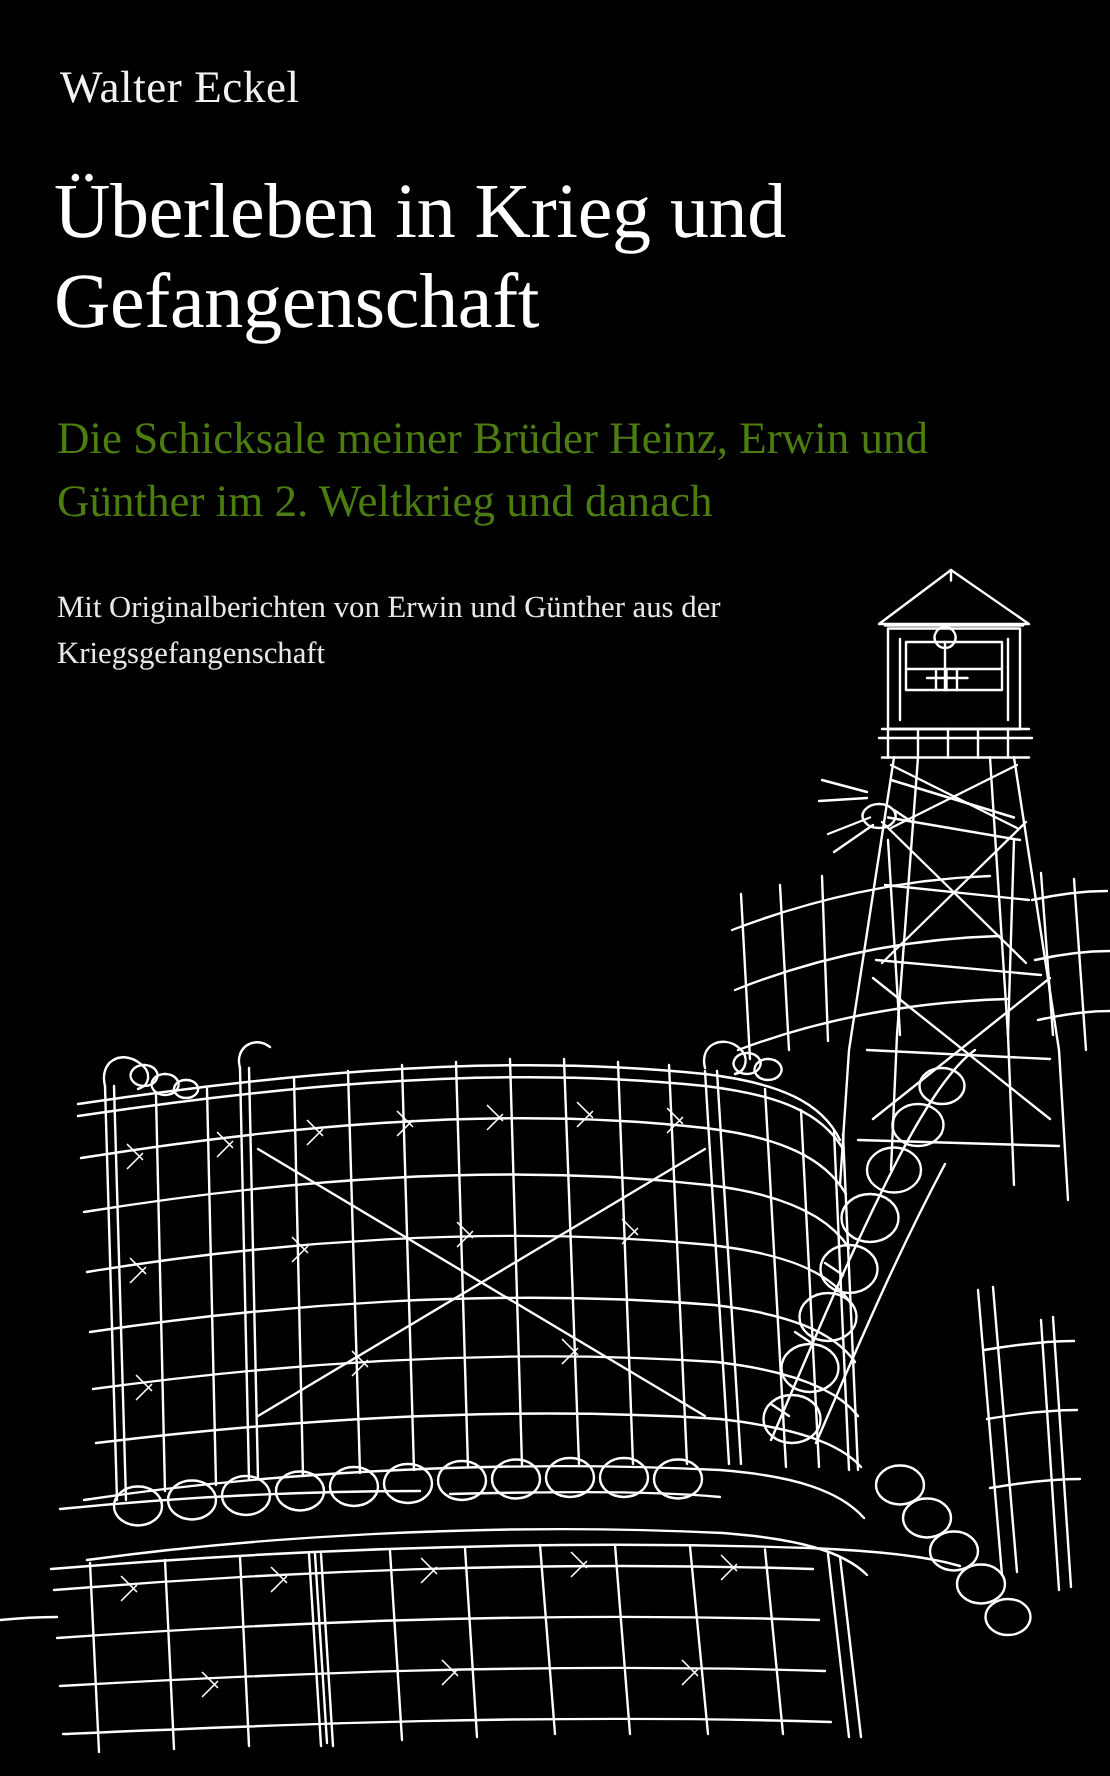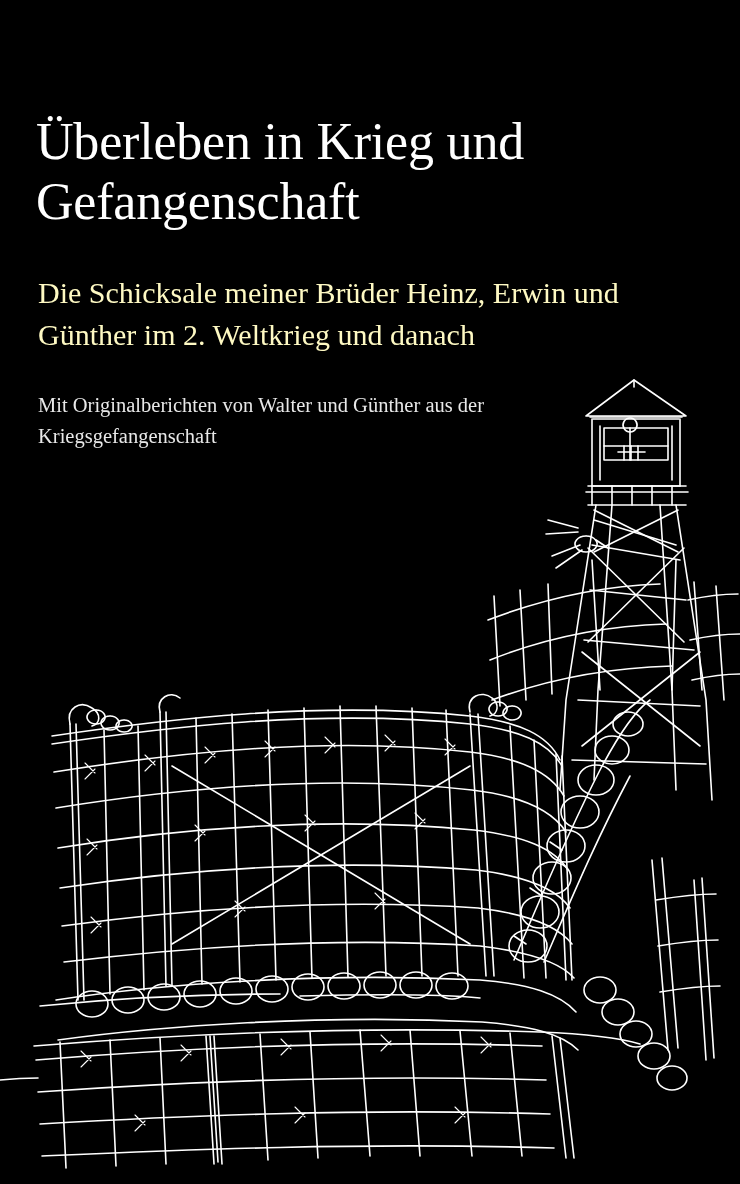--- a/index.html
+++ b/index.html
@@ -57,21 +57,21 @@
     font-weight: 400;
     letter-spacing: -0.2px;
   }
   .subtitle {
     position: absolute;
     left: 38px;
     top: 272px;
     width: 672px;
     font-size: 30px;
     line-height: 1.40;
-    color: #fef9c3;
+    color: #4d7c0f;
     font-weight: 400;
   }
   .blurb {
     position: absolute;
     left: 38px;
     top: 390px;
     width: 470px;
     font-size: 20.5px;
     line-height: 1.52;
     color: #e8e8e8;
@@ -294,19 +294,20 @@
         </g>
 
         <path d="M40 1006 C120 998 200 994 280 994"></path>
         <path d="M300 996 C380 994 440 994 480 998"></path>
         <path d="M0 1080 C20 1078 30 1078 38 1078"></path>
       </g>
     </svg>
   </div>
 
   <div class="text-layer">
+    <div class="author">Walter Eckel</div>
     <div class="title">Überleben in Krieg und Gefangenschaft</div>
     <div class="subtitle">Die Schicksale meiner Brüder Heinz, Erwin und Günther im 2. Weltkrieg und danach</div>
-    <div class="blurb">Mit Originalberichten von Walter und Günther aus der Kriegsgefangenschaft</div>
+    <div class="blurb">Mit Originalberichten von Erwin und Günther aus der Kriegsgefangenschaft</div>
   </div>
 
   <span class="sr">Weiße Strichzeichnung: Stacheldrahtzaun mit Wachturm eines Gefangenenlagers auf schwarzem Grund</span>
 </div>
 
 </body></html>

